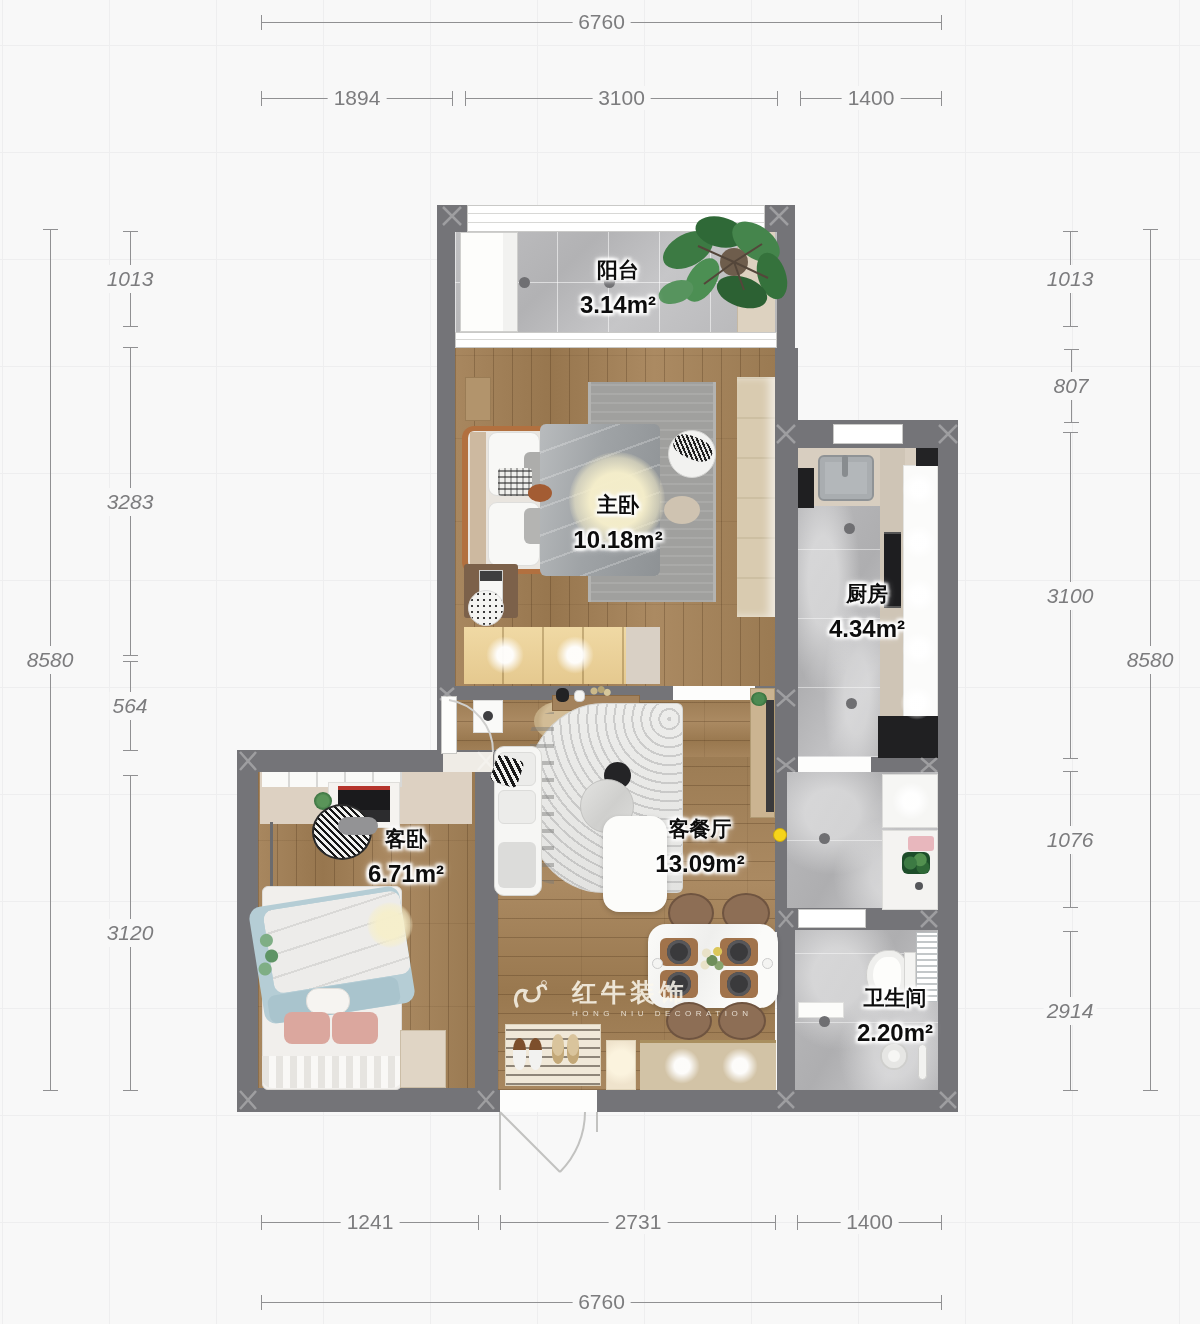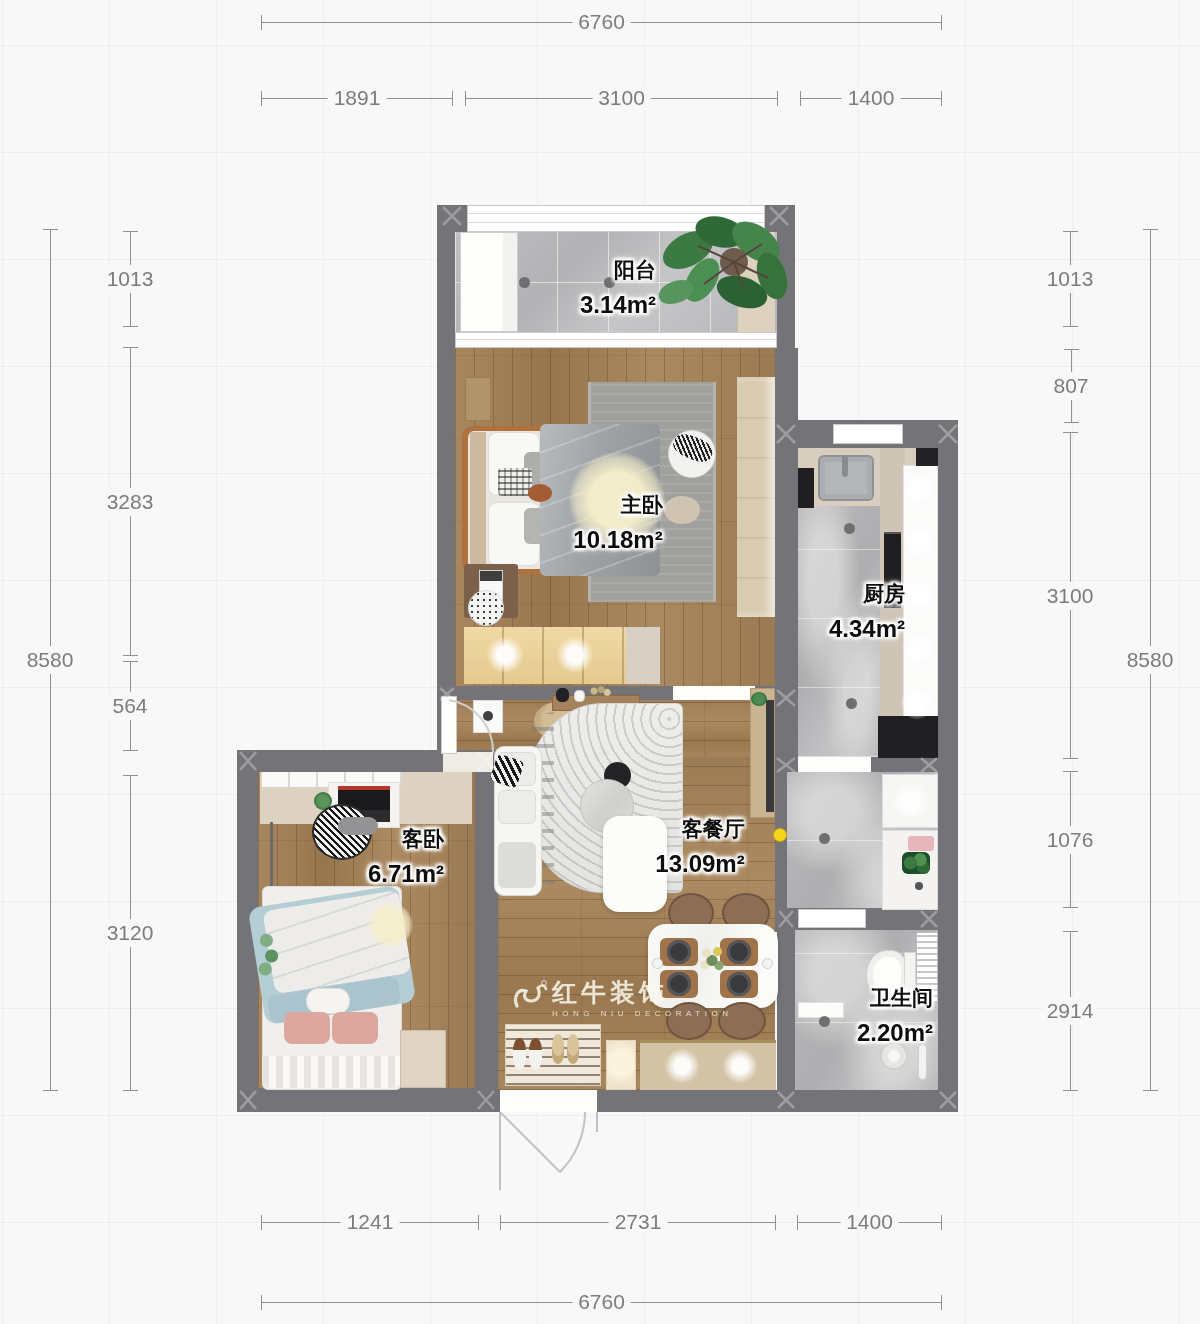--- a/index.html
+++ b/index.html
@@ -16,21 +16,21 @@
   }
   
   .dh{ position:absolute; border-top:1px solid #909092; z-index:1; }
   .dh::before,.dh::after{ content:""; position:absolute; width:1px; height:15px; background:#909092; top:-8px; }
   .dh::before{ left:-1px; } .dh::after{ right:-1px; }
   .dv{ position:absolute; border-left:1px solid #909092; z-index:1; }
   .dv::before,.dv::after{ content:""; position:absolute; height:1px; width:15px; background:#909092; left:-8px; }
   .dv::before{ top:-1px; } .dv::after{ bottom:-1px; }
   .dlbl{ position:absolute; background:#f8f8f8; color:#7c7c7e; font-size:21px; white-space:nowrap; }
   .dh .dlbl{ left:50%; top:-1px; transform:translate(-50%,-50%); padding:0 6px; }
-  .dv .dlbl{ left:-1px; top:50%; transform:translate(-50%,-50%); padding:2px 3px; }
+  .dv .dlbl{ left:-1px; top:50%; transform:translate(-50%,-50%); padding:2px 3px;font-style:italic; }
   
   .wall{ position:absolute; background:#747478; z-index:4; }
   .wband{ position:absolute; background:#ffffff; box-shadow:inset 0 0 0 1px #c9c9c7; z-index:5; }
   .wopen{ position:absolute; background:#fdfdfc; z-index:5; }
   .wood-v{ position:absolute; z-index:2; background:
       repeating-linear-gradient(90deg, rgba(70,45,20,.28) 0 1px, transparent 1px 19px),
       repeating-linear-gradient(0deg, rgba(70,45,20,.10) 0 1px, transparent 1px 83px),
       linear-gradient(90deg,#a8875f,#97764e 30%,#ab8a62 62%,#9a7a52); }
   .wood-h{ position:absolute; z-index:2; background:
       repeating-linear-gradient(0deg, rgba(70,45,20,.28) 0 1px, transparent 1px 19px),
@@ -48,41 +48,41 @@
   .beige{ position:absolute; z-index:2; background:#d8cec0; }
   .furn{ position:absolute; z-index:6; }
   .dot{ position:absolute; z-index:7; background:#6f6f72; border-radius:50%; }
   .glow{ position:absolute; z-index:8; border-radius:50%;
     background:radial-gradient(circle, rgba(246,239,203,.97) 0 40%, rgba(246,239,203,.55) 62%, rgba(246,239,203,0) 72%); }
   .klight{ position:absolute; z-index:7; border-radius:50%;
     background:radial-gradient(circle, rgba(255,255,255,.95) 0 30%, rgba(255,255,255,0) 70%); }
   
   .room-label{ position:absolute; transform:translate(-50%,-50%); text-align:center; z-index:30; color:#0d0d0d; white-space:nowrap; }
   .rname{ display:block; font-size:21px; font-weight:800;
-    text-shadow:0 0 3px #fff,0 0 5px #fff,2px 2px 3px #fff,-2px -2px 3px #fff,2px -2px 3px #fff,-2px 2px 3px #fff,0 0 8px #fff;text-align:right; }
+    text-shadow:0 0 3px #fff,0 0 5px #fff,2px 2px 3px #fff,-2px -2px 3px #fff,2px -2px 3px #fff,-2px 2px 3px #fff,0 0 8px #fff; }
   .rarea{ display:block; font-size:24px; font-weight:800; margin-top:7px;
     text-shadow:0 0 3px #fff,0 0 5px #fff,2px 2px 3px #fff,-2px -2px 3px #fff,2px -2px 3px #fff,-2px 2px 3px #fff,0 0 8px #fff; }
   
-  .wm{ position:absolute; z-index:31; display:flex; align-items:flex-start; gap:4px; opacity:.92; }
+  .wm{ position:absolute; z-index:31; display:flex; align-items:flex-start; gap:24px; opacity:.92; }
   .wm-text{ display:flex; flex-direction:column; }
   .wm-brand{ font-size:25px; font-weight:700; letter-spacing:4px; color:rgba(252,248,238,.92); line-height:1; }
   .wm-sub{ font-size:8px; letter-spacing:4.5px; color:rgba(252,248,238,.85); margin-top:4px; }
   svg{ display:block; }
   .overlay{ position:absolute; left:0; top:0; z-index:9; pointer-events:none; }
 </style>
 </head>
 <body>
 
 <div id="canvas">
 
   <div class="dh" style="left:262px;top:22px;width:679px">
       <span class="dlbl">6760</span>
     </div>
   <div class="dh" style="left:262px;top:98px;width:190px">
-      <span class="dlbl">1891</span>
+      <span class="dlbl">1894</span>
     </div>
   <div class="dh" style="left:466px;top:98px;width:311px">
       <span class="dlbl">3100</span>
     </div>
   <div class="dh" style="left:801px;top:98px;width:140px">
       <span class="dlbl">1400</span>
     </div>
 
   <div class="dh" style="left:262px;top:1222px;width:216px">
       <span class="dlbl">1241</span>

